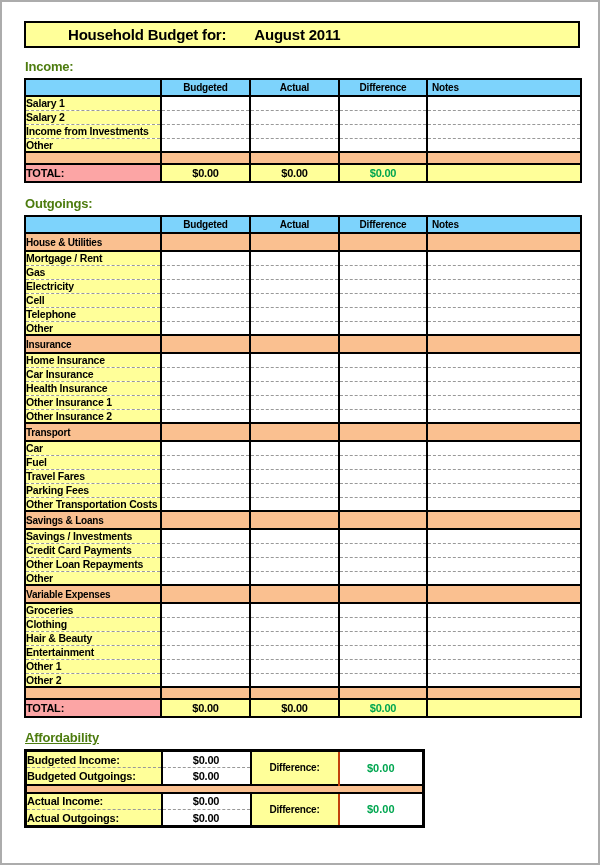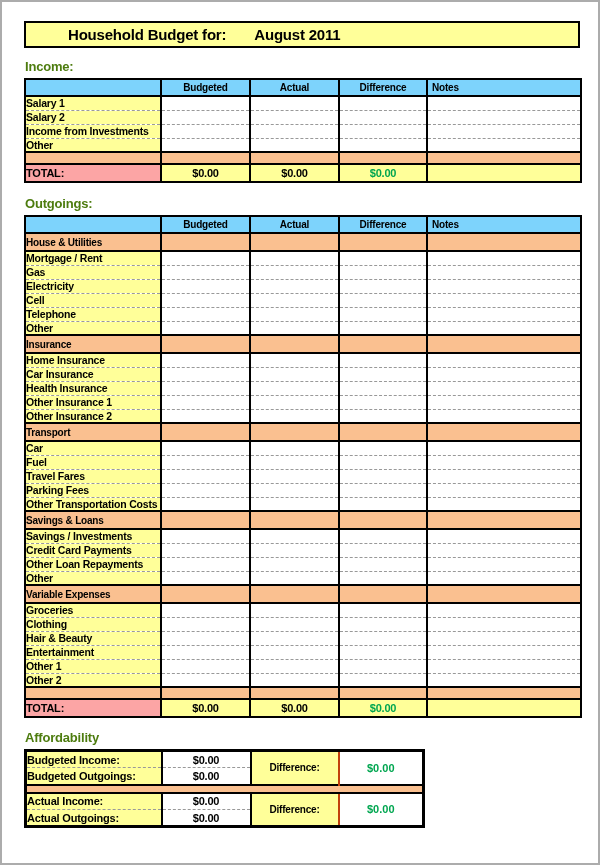--- a/index.html
+++ b/index.html
@@ -18,21 +18,21 @@
     padding-left:42px; white-space:nowrap; letter-spacing:-0.2px;
   }
   .title-box .tval { margin-left:28px; }
 
   
   .sec-head {
     color:#4d7c0f; font-weight:bold; font-size:13px; letter-spacing:-0.2px;
     margin:11px 0 4px 1px; line-height:15px;
   }
   .sec-head.og { margin-top:13px; }
-  .sec-head.af { margin-top:12px; }
+  .sec-head.af { margin-top:12px;text-decoration:underline; }
 
   
   table.budget { border-collapse:collapse; table-layout:fixed; width:556px; border:2px solid #000; }
   table.budget th, table.budget td { padding:0; vertical-align:middle; }
   tr.hdr-row { height:17px; }
   th.hdr {
     background:#7dd3fc; border-right:2px solid #000; border-bottom:2px solid #000;
     font-size:10px; font-weight:bold; text-align:center; letter-spacing:-0.2px;
   }
   th.hdr.notes-h { text-align:left; padding-left:4px; }

